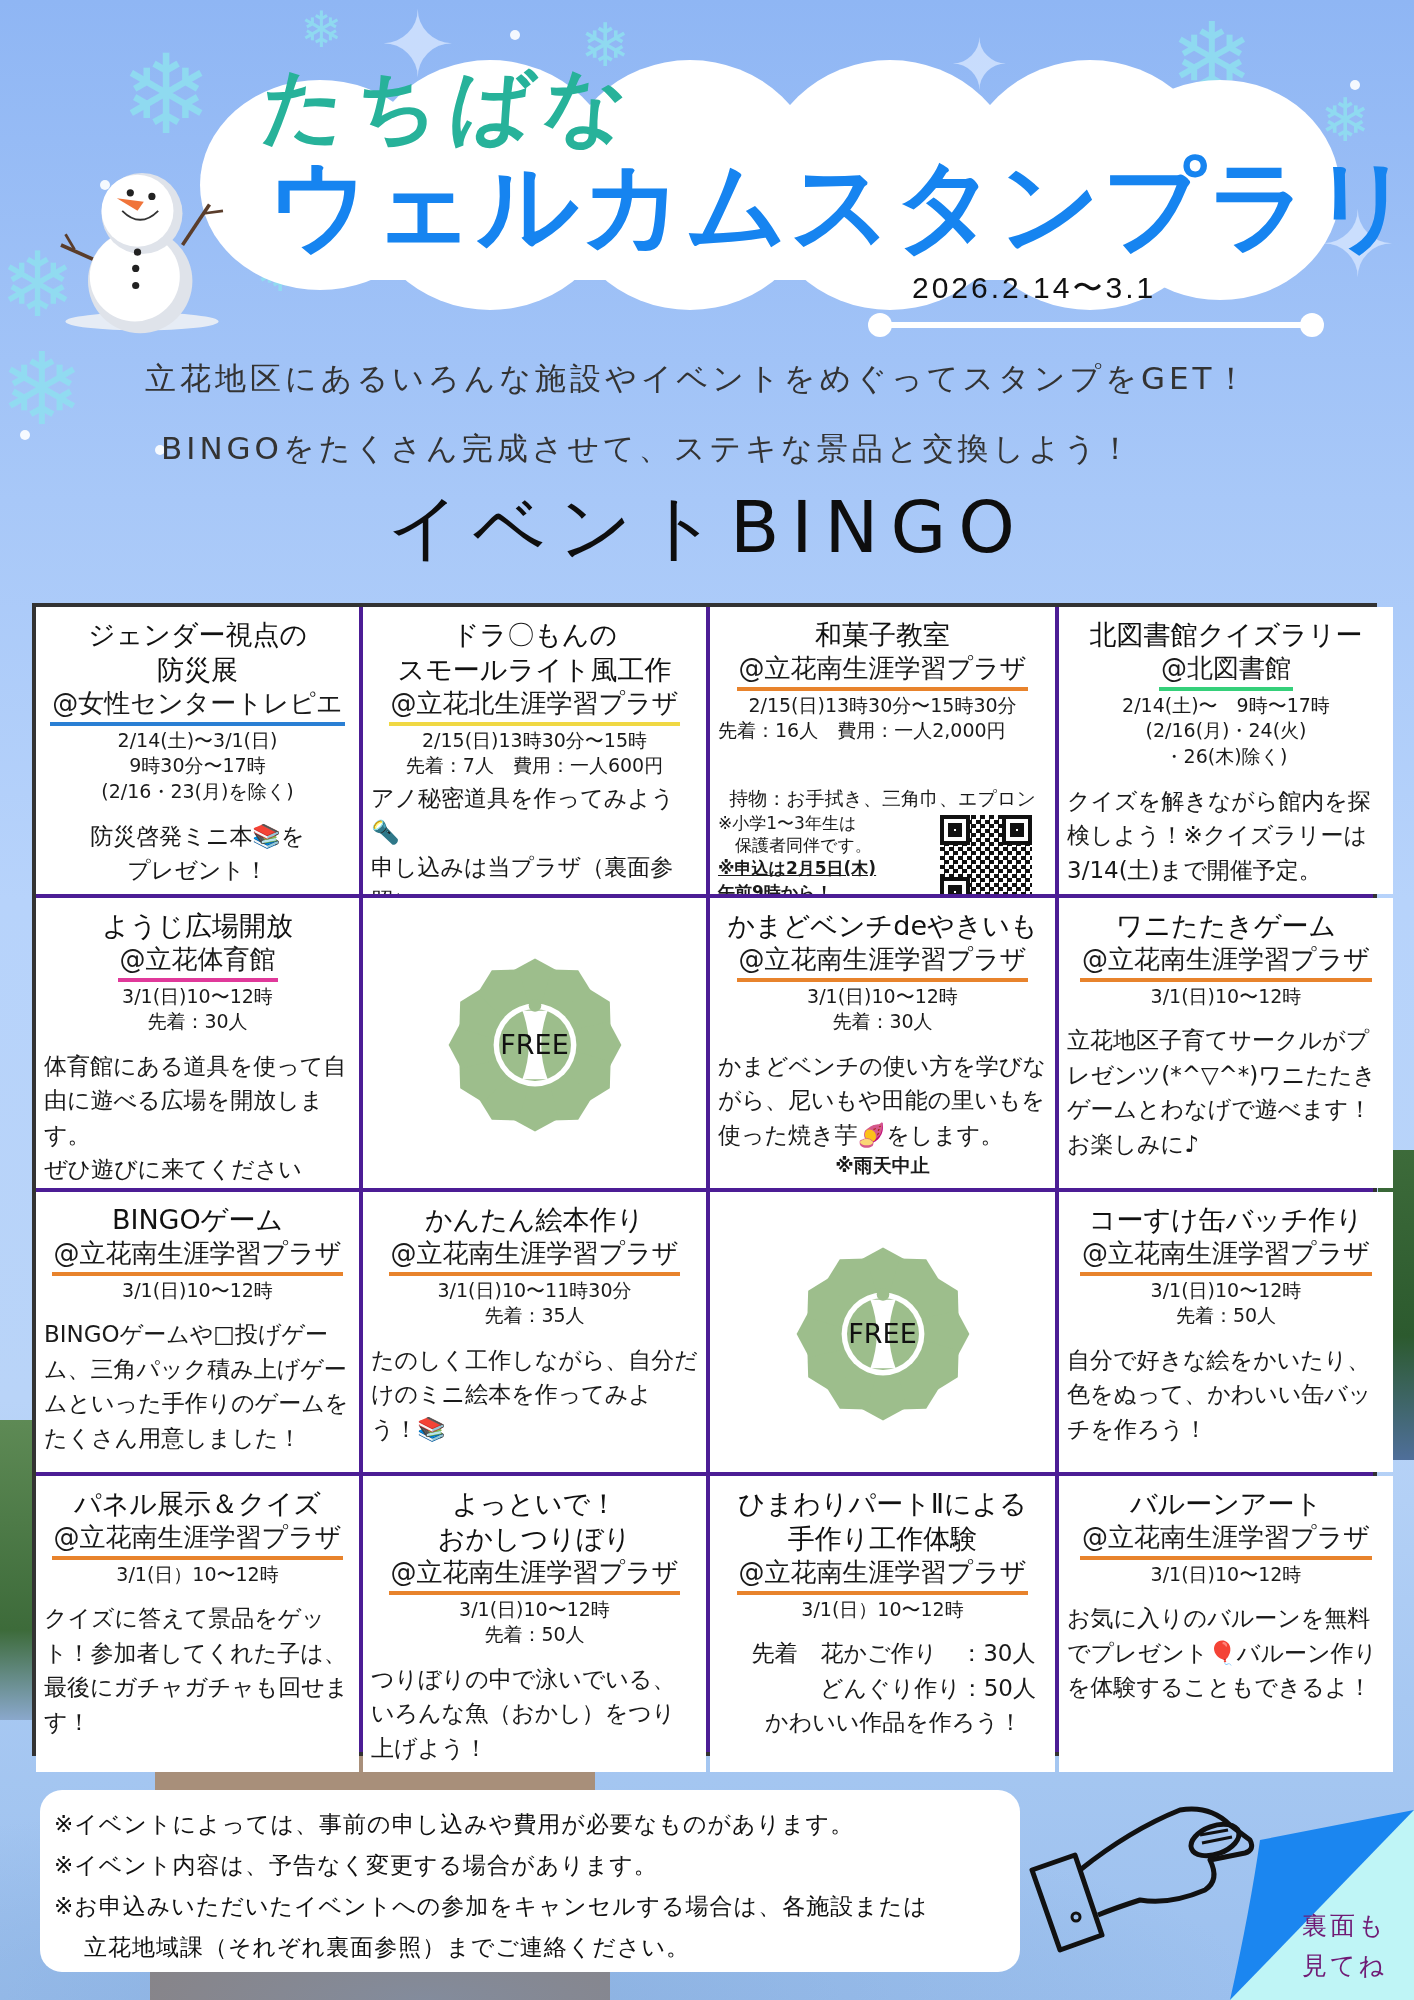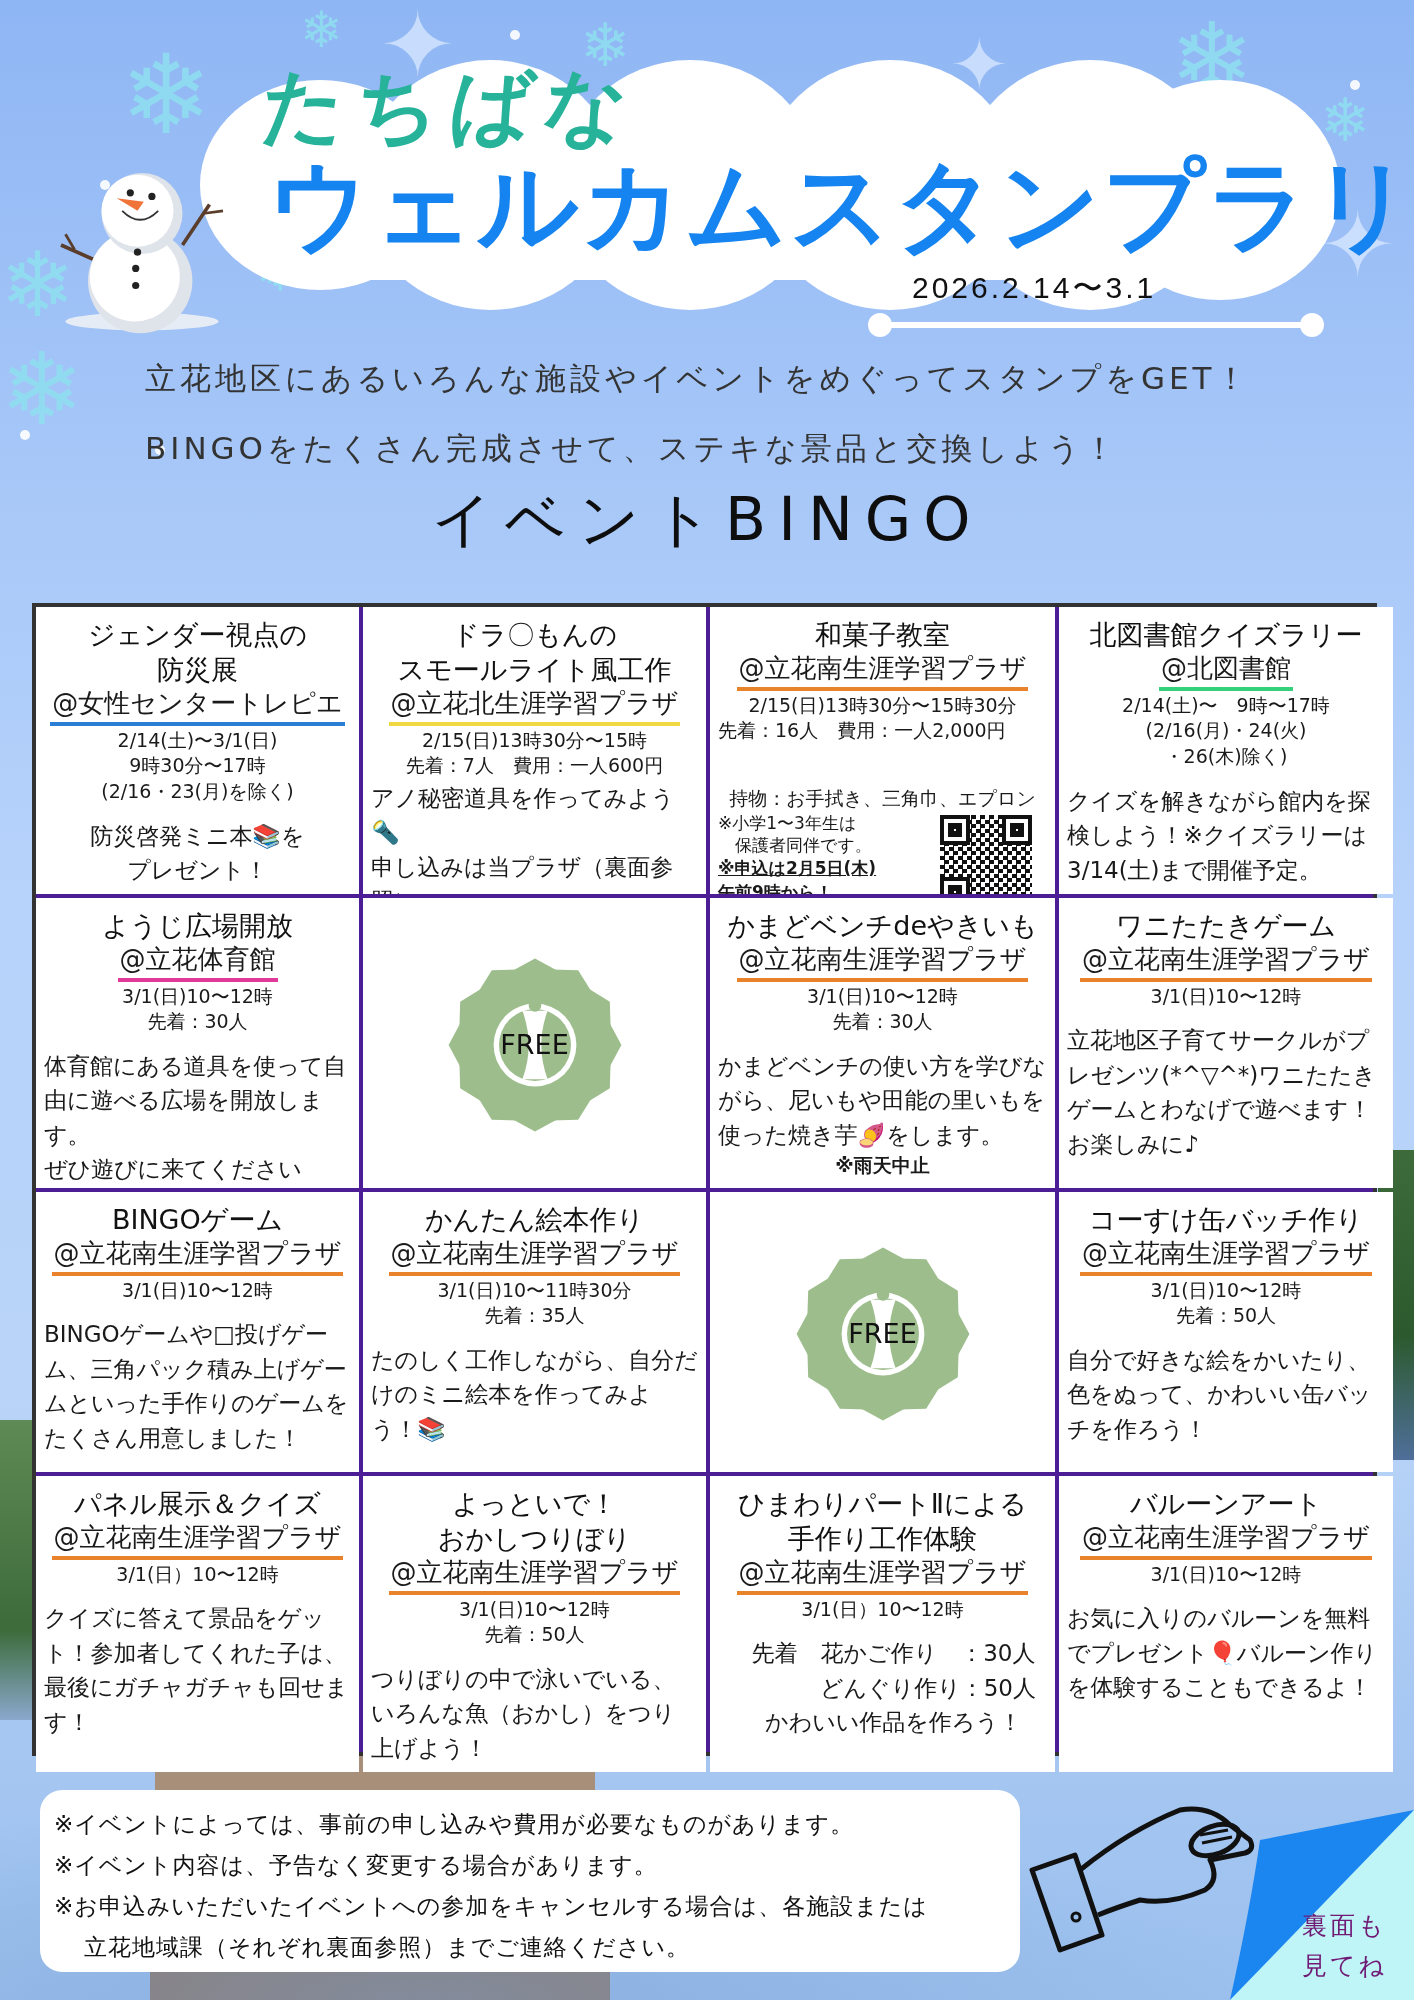--- a/index.html
+++ b/index.html
@@ -28,22 +28,22 @@
   }
   .date {
     position: absolute; left: 912px; top: 268px; font-size: 30px; letter-spacing: 3px;
     font-family: Liberation Sans, sans-serif; color: #111;
   }
   .date-bar { position: absolute; left: 880px; top: 322px; width: 432px; height: 6px; background: #fff; border-radius: 3px; }
   .date-bar::before, .date-bar::after { content: ""; position: absolute; top: -9px; width: 24px; height: 24px; border-radius: 50%; background: #fff; }
   .date-bar::before { left: -12px; } .date-bar::after { right: -12px; }
 
   .lead { position: absolute; left: 145px; font-size: 31px; color: #333; letter-spacing: 4px; white-space: nowrap; }
-  .lead1 { top: 358px; } .lead2 { top: 428px; }
-  .bingo-title { position: absolute; left: 0; width: 100%; top: 480px; text-align: center; font-size: 60px; letter-spacing: 12px; color: #0e0e0e; font-family: "DejaVu Sans", sans-serif; }
+  .lead1 { top: 358px; } .lead2 { top: 428px; margin-left: 16px; }
+  .bingo-title { position: absolute; left: 0; width: 100%; top: 480px; text-align: center; font-size: 72px; letter-spacing: 12px; color: #0e0e0e; font-family: "DejaVu Sans", sans-serif; }
 
   
   .snowman { position: absolute; left: 52px; top: 150px; width: 180px; height: 190px; }
 
   
   .grid {
     position: absolute; left: 32px; top: 603px; width: 1345px; height: 1153px;
     display: grid; grid-template-columns: 323px 343px 345px 334px; grid-template-rows: 287px 290px 280px 296px;
     background: #4c1d95; border: 4px solid #333; box-sizing: border-box; gap: 4px;
   }

